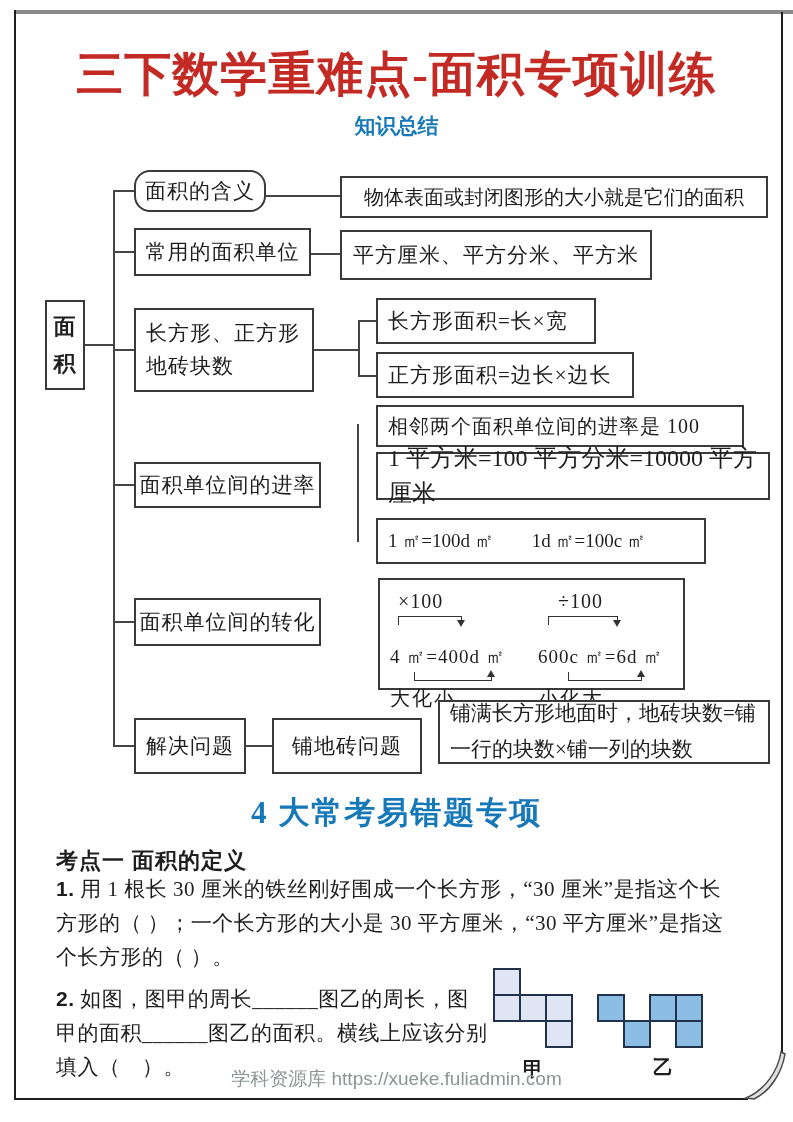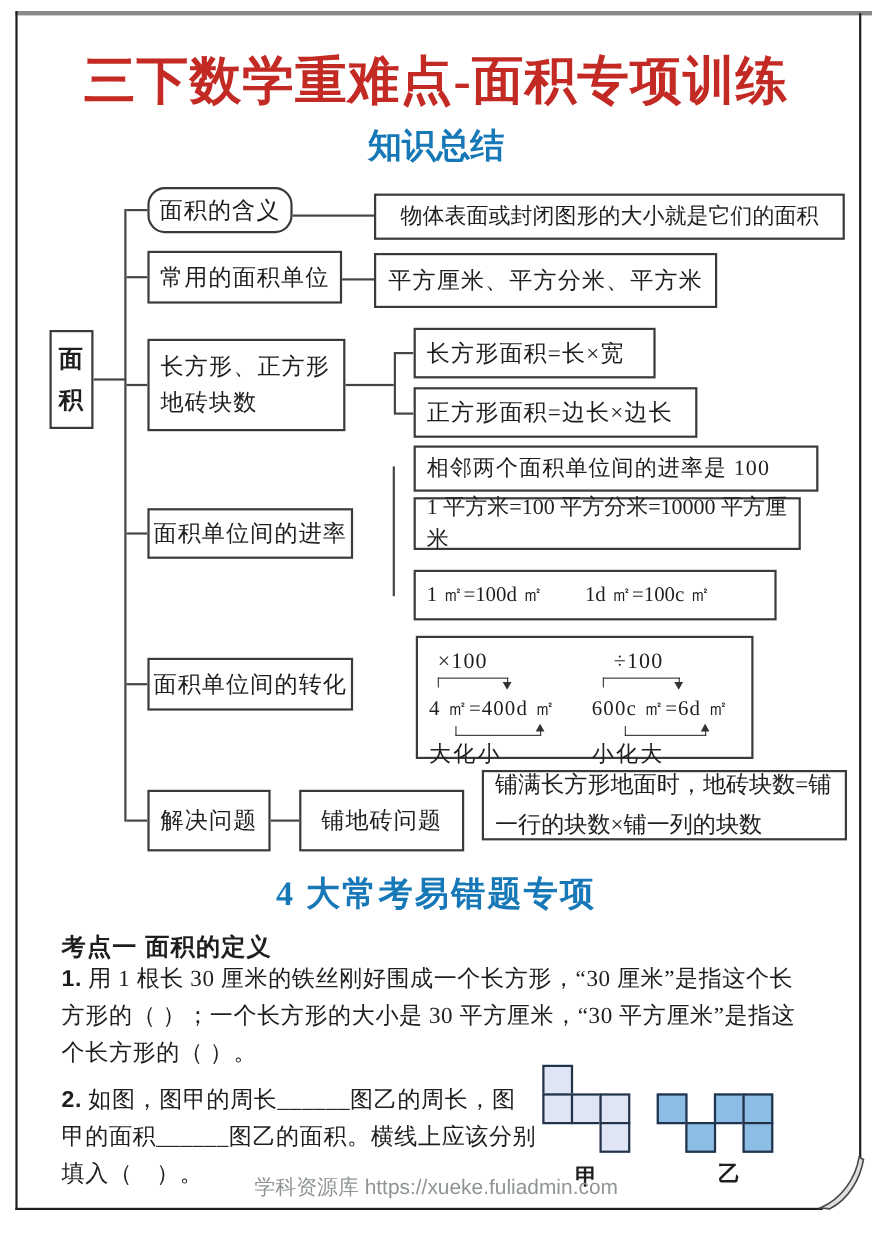--- a/index.html
+++ b/index.html
@@ -13,21 +13,21 @@
   .edge { position:absolute; background:#1f1f1f; }
   .edge.top { background:#8a8a8a; }
   
   .h-title {
     position:absolute; top:46px; left:0; width:100%;
     text-align:center; font-size:47px; font-weight:700;
     letter-spacing:1px; line-height:1.2;
   }
   .h-sub {
     position:absolute; top:112px; left:0; width:100%;
-    text-align:center; font-size:31px; font-weight:700;
+    text-align:center; font-size:21px; font-weight:700;
   }
   .h-sec2 {
     position:absolute; top:792px; left:0; width:100%;
     text-align:center; font-size:31px; font-weight:700;
     letter-spacing:2px;
   }
   
   .nbox {
     position:absolute; border:2px solid #3a3a3a; background:#fff;
     display:flex; align-items:center; justify-content:center;
@@ -38,21 +38,21 @@
   .ln { position:absolute; background:#454545; }
   
   .conv-group { position:absolute; width:142px; top:7px; }
   .conv-op { font-size:20px; letter-spacing:1px; }
   .bkt-t { height:9px; border:1.5px solid #333; border-bottom:none; position:relative; }
   .bkt-t::after { content:""; position:absolute; right:-4px; bottom:-6px;
     border:4px solid transparent; border-top:7px solid #333; }
   .bkt-b { height:9px; border:1.5px solid #333; border-top:none; position:relative; }
   .bkt-b::after { content:""; position:absolute; right:-4px; top:-6px;
     border:4px solid transparent; border-bottom:7px solid #333; }
-  .conv-eq { font-size:19px; margin-top:6px; white-space:nowrap; }
+  .conv-eq { font-size:19px; margin-top:18px; white-space:nowrap; }
   .conv-cap { font-size:20px; margin-top:3px; letter-spacing:2px; }
   
   .topic { position:absolute; left:56px; top:846px; font-size:22px; font-weight:700;
     font-family:"Liberation Sans", sans-serif; letter-spacing:1px; }
   .qline { position:absolute; left:56px; font-size:21px; line-height:34px;
     letter-spacing:0.5px; white-space:nowrap; }
   .qnum { font-weight:700; font-family:"Liberation Sans", sans-serif; }
   
   .figwrap { position:absolute; left:490px; top:960px; width:240px; height:125px; }
   .fig { position:absolute; }
@@ -104,21 +104,21 @@
   <div class="nbox" style="left:134px; top:228px; width:177px; height:48px;">常用的面积单位</div>
   <div class="nbox" style="left:340px; top:230px; width:312px; height:50px;">平方厘米、平方分米、平方米</div>
 
   <div class="nbox left-al pre" style="left:134px; top:308px; width:180px; height:84px; line-height:1.55;">长方形、正方形
 地砖块数</div>
   <div class="nbox left-al" style="left:376px; top:352px; width:258px; height:46px;">正方形面积=边长×边长</div>
   <div class="nbox left-al" style="left:376px; top:298px; width:220px; height:46px;">长方形面积=长×宽</div>
 
   <div class="nbox" style="left:134px; top:462px; width:187px; height:46px;">面积单位间的进率</div>
   <div class="nbox left-al" style="left:376px; top:405px; width:368px; height:42px; font-size:20px;">相邻两个面积单位间的进率是 100</div>
-  <div class="nbox left-al" style="left:376px; top:452px; width:352px; height:48px; font-size:20px; letter-spacing:0;">1 平方米=100 平方分米=10000 平方厘米</div>
+  <div class="nbox left-al" style="left:376px; top:452px; width:394px; height:48px; font-size:24px; letter-spacing:0;">1 平方米=100 平方分米=10000 平方厘米</div>
   <div class="nbox left-al" style="left:376px; top:518px; width:330px; height:46px; font-size:19px; letter-spacing:0;">1 ㎡=100d ㎡　　1d ㎡=100c ㎡</div>
 
   <div class="nbox" style="left:134px; top:598px; width:187px; height:48px;">面积单位间的转化</div>
   <div class="nbox" style="left:378px; top:578px; width:307px; height:112px;">
     <div class="conv-group" style="left:10px;">
       <div class="conv-op" style="margin-left:8px;">×100</div>
       <div class="bkt-t" style="width:64px; margin-left:8px;"></div>
       <div class="conv-eq">4 ㎡=400d ㎡</div>
       <div class="bkt-b" style="width:78px; margin-left:24px; margin-top:1px;"></div>
       <div class="conv-cap">大化小</div>

